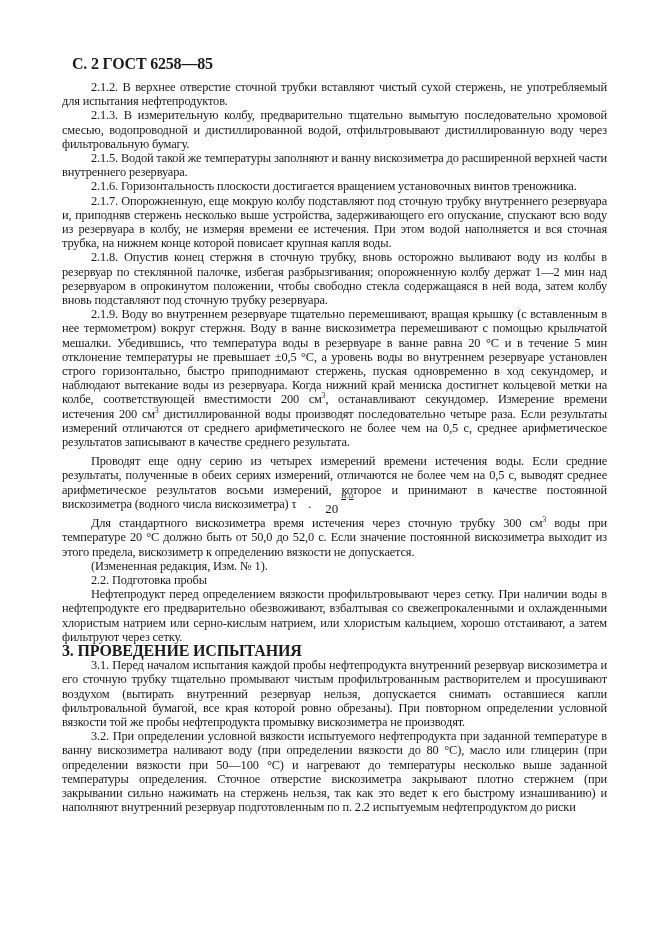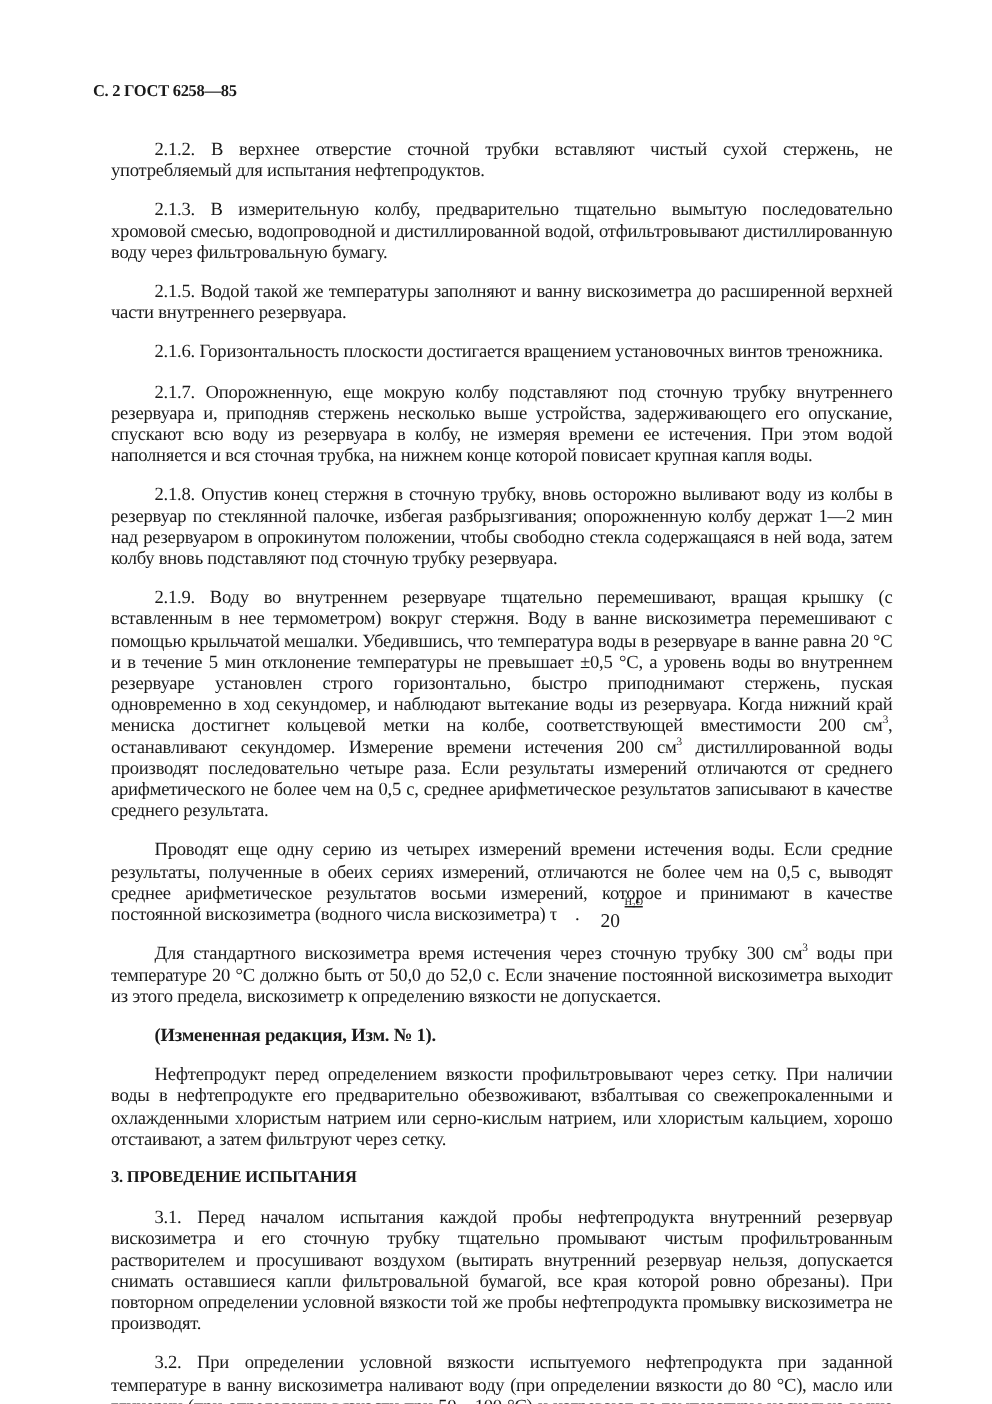--- a/index.html
+++ b/index.html
@@ -1,23 +1,23 @@
 <!DOCTYPE html>
 <html><head>
 <meta charset="utf-8">
 <style>
   html, body { margin:0; padding:0; background:#ffffff; }
   body { width:661px; height:936px; position:relative; overflow:hidden;
          font-family:"Liberation Serif", "DejaVu Serif", serif; color:#1a1a1a; }
-  .page-header { position:absolute; left:62px; top:55px; font-weight:bold; font-size:11px; letter-spacing:-0.2px; }
+  .page-header { position:absolute; left:72px; top:55px; font-weight:bold; font-size:16px; letter-spacing:-0.2px; }
   .body-text { position:absolute; left:62px; top:80px; width:545px; font-size:12.4px; line-height:14.2px; letter-spacing:-0.15px; }
-  .body-text p { margin:12px; text-align:justify; text-indent:29px; }
+  .body-text p { margin:0; text-align:justify; text-indent:29px; }
   .body-text p.gap { margin-top:5px; }
-  .body-text p.bold { font-weight:bold; }
-  .section-title { text-align:center; font-weight:bold; font-size:11px; margin:14px 0 10px 0; text-indent:0 !important; }
+  .body-text p.bold { font-weight:normal; }
+  .section-title { text-align:center; font-weight:bold; font-size:16px; margin:14px 0 10px 0; text-indent:0 !important; }
   sup, sub { font-size:7.5px; line-height:0; }
   .tau { position:relative; }
   .tau .supsub { display:inline-block; position:relative; width:12px; height:10px; }
   .tau .s1 { position:absolute; left:16px; top:-9px; font-size:7px;text-decoration:underline; }
   .tau .s2 { position:absolute; left:0; top:4px; font-size:13px; }
 </style>
 </head>
 <body>
 
 <div class="page-header">С. 2 ГОСТ 6258—85</div>
@@ -26,17 +26,18 @@
   <p>2.1.2. В верхнее отверстие сточной трубки вставляют чистый сухой стержень, не употребляемый для испытания нефтепродуктов.</p>
   <p>2.1.3. В измерительную колбу, предварительно тщательно вымытую последовательно хромовой смесью, водопроводной и дистиллированной водой, отфильтровывают дистиллированную воду через фильтровальную бумагу.</p>
   <p>2.1.5. Водой такой же температуры заполняют и ванну вискозиметра до расширенной верхней части внутреннего резервуара.</p>
   <p>2.1.6. Горизонтальность плоскости достигается вращением установочных винтов треножника.</p>
   <p>2.1.7. Опорожненную, еще мокрую колбу подставляют под сточную трубку внутреннего резервуара и, приподняв стержень несколько выше устройства, задерживающего его опускание, спускают всю воду из резервуара в колбу, не измеряя времени ее истечения. При этом водой наполняется и вся сточная трубка, на нижнем конце которой повисает крупная капля воды.</p>
   <p>2.1.8. Опустив конец стержня в сточную трубку, вновь осторожно выливают воду из колбы в резервуар по стеклянной палочке, избегая разбрызгивания; опорожненную колбу держат 1—2 мин над резервуаром в опрокинутом положении, чтобы свободно стекла содержащаяся в ней вода, затем колбу вновь подставляют под сточную трубку резервуара.</p>
   <p><span>2.1.9. Воду во внутреннем резервуаре тщательно перемешивают, вращая крышку (с вставленным в нее термометром) вокруг стержня. Воду в ванне вискозиметра перемешивают с помощью крыльчатой мешалки. Убедившись, что температура воды в резервуаре в ванне равна 20 °С и в течение 5 мин отклонение температуры не превышает ±0,5 °С, а уровень воды во внутреннем резервуаре установлен строго горизонтально, быстро приподнимают стержень, пуская одновременно в ход секундомер, и наблюдают вытекание воды из резервуара. Когда нижний край мениска достигнет кольцевой метки на колбе, соответствующей вместимости 200 см</span><sup>3</sup><span>, останавливают секундомер. Измерение времени истечения 200 см</span><sup>3</sup><span> дистиллированной воды производят последовательно четыре раза. Если результаты измерений отличаются от среднего арифметического не более чем на 0,5 с, среднее арифметическое результатов записывают в качестве среднего результата.</span></p>
   <p class="gap"><span>Проводят еще одну серию из четырех измерений времени истечения воды. Если средние результаты, полученные в обеих сериях измерений, отличаются не более чем на 0,5 с, выводят среднее арифметическое результатов восьми измерений, которое и принимают в качестве постоянной вискозиметра (водного числа вискозиметра) </span><span class="tau"><span>τ</span><span class="supsub"><span class="s1">H₂O</span><span class="s2">20</span></span></span><span>.</span></p>
   <p class="gap"><span>Для стандартного вискозиметра время истечения через сточную трубку 300 см</span><sup>3</sup><span> воды при температуре 20 °С должно быть от 50,0 до 52,0 с. Если значение постоянной вискозиметра выходит из этого предела, вискозиметр к определению вязкости не допускается.</span></p>
   <p class="bold">(Измененная редакция, Изм. № 1).</p>
+  <p class="bold">2.2. Подготовка пробы</p>
   <p>Нефтепродукт перед определением вязкости профильтровывают через сетку. При наличии воды в нефтепродукте его предварительно обезвоживают, взбалтывая со свежепрокаленными и охлажденными хлористым натрием или серно-кислым натрием, или хлористым кальцием, хорошо отстаивают, а затем фильтруют через сетку.</p>
   <p class="section-title">3. ПРОВЕДЕНИЕ ИСПЫТАНИЯ</p>
   <p>3.1. Перед началом испытания каждой пробы нефтепродукта внутренний резервуар вискозиметра и его сточную трубку тщательно промывают чистым профильтрованным растворителем и просушивают воздухом (вытирать внутренний резервуар нельзя, допускается снимать оставшиеся капли фильтровальной бумагой, все края которой ровно обрезаны). При повторном определении условной вязкости той же пробы нефтепродукта промывку вискозиметра не производят.</p>
   <p>3.2. При определении условной вязкости испытуемого нефтепродукта при заданной температуре в ванну вискозиметра наливают воду (при определении вязкости до 80 °С), масло или глицерин (при определении вязкости при 50—100 °С) и нагревают до температуры несколько выше заданной температуры определения. Сточное отверстие вискозиметра закрывают плотно стержнем (при закрывании сильно нажимать на стержень нельзя, так как это ведет к его быстрому изнашиванию) и наполняют внутренний резервуар подготовленным по п. 2.2 испытуемым нефтепродуктом до риски</p>
 </div>
 
 </body></html>

